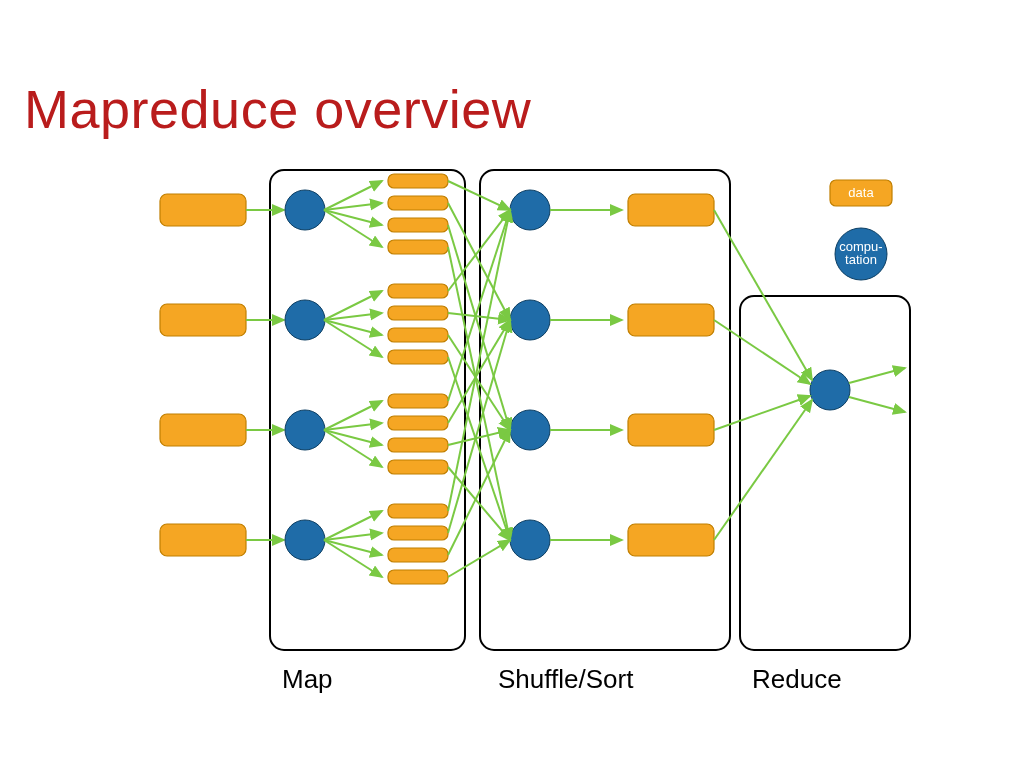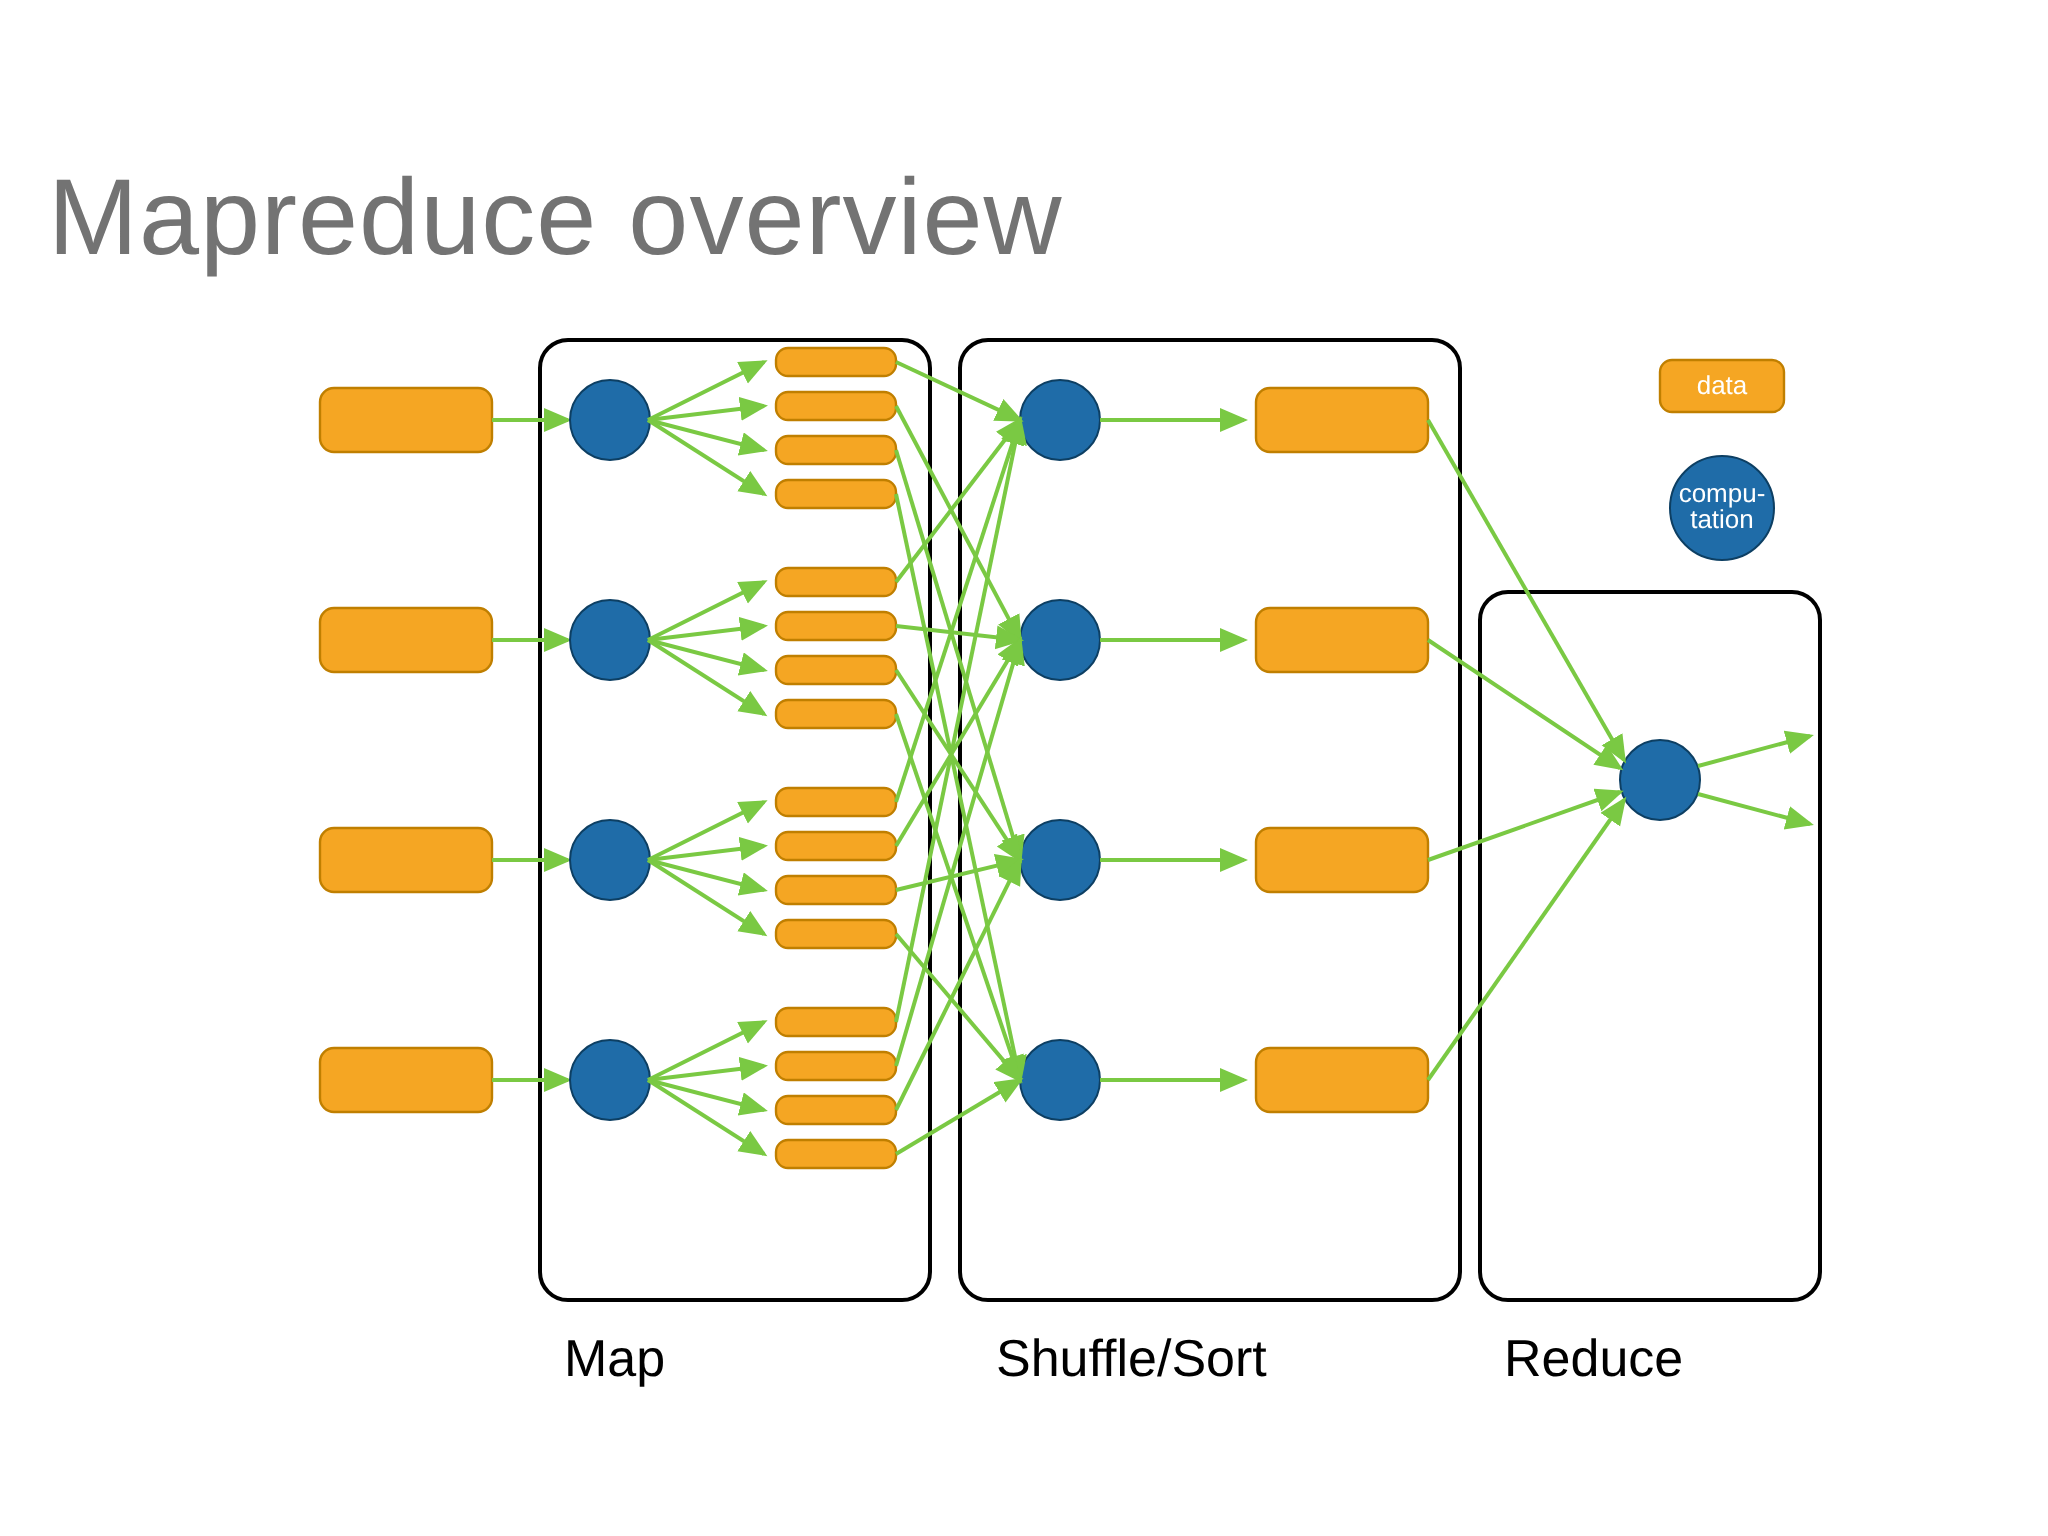--- a/index.html
+++ b/index.html
@@ -10,21 +10,21 @@
     background: #fff;
     font-family: Arial, Helvetica, sans-serif;
     overflow: hidden;
   }
   .title {
     position: absolute;
     left: 24px;
     top: 78px;
     font-size: 54px;
     font-weight: 400;
-    color: #737373;
+    color: #b91c1c;
     letter-spacing: 0.5px;
   }
   svg.diagram {
     position: absolute;
     left: 0;
     top: 0;
     width: 1024px;
     height: 768px;
   }
   .stage-box {

